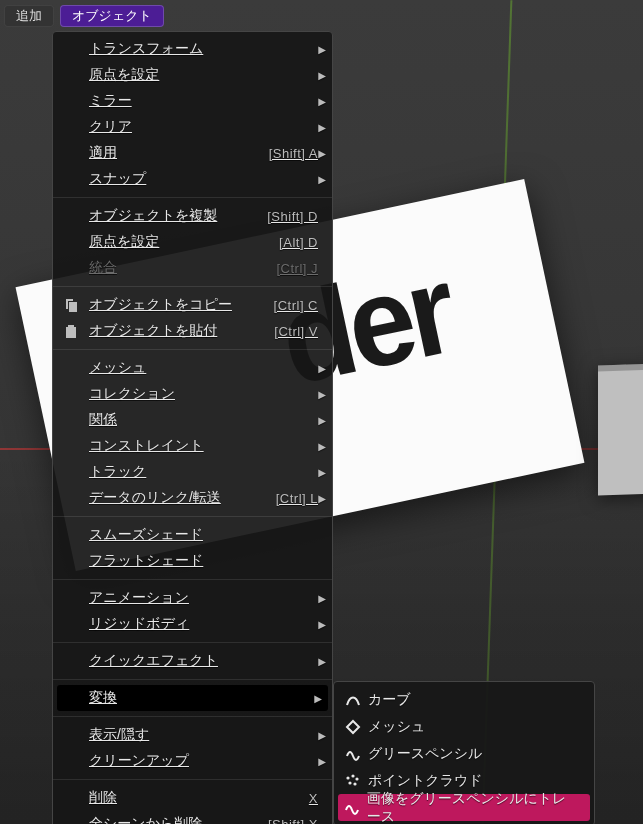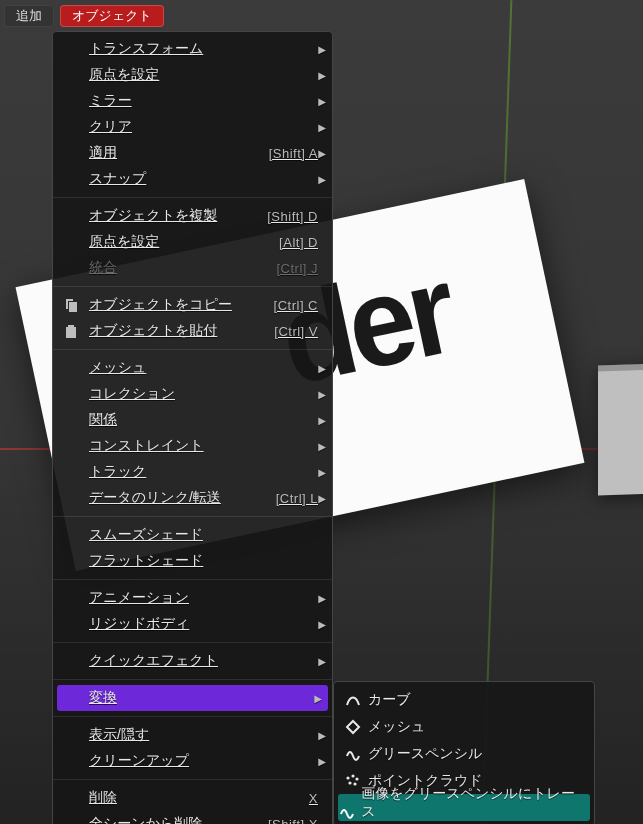--- a/index.html
+++ b/index.html
@@ -53,21 +53,21 @@
   .header {
     position: absolute; left: 4px; top: 5px; display: flex; gap: 6px;
   }
   .hbtn {
     padding: 2px 12px; border-radius: 4px; font-size: 13px;
     background: rgba(50,50,50,.85);
     box-shadow: 0 0 0 1px rgba(255,255,255,.07) inset;
     color: #ddd;
   }
   .hbtn.active {
-    background: #b91c1c;
+    background: #4c1d95;
     color: #fff;
     box-shadow: 0 0 0 1px rgba(255,255,255,.2) inset;
   }
   
   .menu {
     position: absolute; left: 52px; top: 31px; width: 281px;
     background: rgba(23,23,23,.93);
     border: 1px solid #454545;
     border-radius: 4px;
     padding: 4px 0;
@@ -77,21 +77,21 @@
     display: flex; align-items: center;
     height: 26px;
     padding: 0 10px 0 36px;
     position: relative;
     color: #e8e8e8;
     text-shadow: 0 1px 1px rgba(0,0,0,.6);
     text-decoration: underline;
   }
   .mi.disabled { color: #6c6c6c; }
   .mi.hover {
-    background: #6d28d9;
+    background: #000000;
     margin: 0 4px; border-radius: 3px;
     padding-left: 32px; padding-right: 6px;
   }
   .mi .lbl { flex: 1; white-space: nowrap; }
   .mi .sc {
     font-size: 13px; color: #bbb; margin-left: auto; padding-right: 4px;
     letter-spacing: .5px;
   }
   .mi.disabled .sc { color: #6c6c6c; text-align: right; }
   .mi .arrow {
@@ -113,21 +113,21 @@
   }
   .si {
     display: flex; align-items: center;
     height: 27px;
     padding: 0 10px 0 10px;
     gap: 6px;
     color: #e8e8e8;
     text-shadow: 0 1px 1px rgba(0,0,0,.6);
   }
   .si.hover {
-    background: #0f766e; margin: 0 4px; border-radius: 3px; padding-left: 0; align-items: flex-end;
+    background: #be185d; margin: 0 4px; border-radius: 3px; padding-left: 6px;
   }
   .si .ic { width: 18px; height: 18px; display:flex; align-items:center; justify-content:center; }
   svg { display:block; }
 </style>
 </head>
 <body>
 
 <div class="viewport">
   <div class="floor"></div>
   <div class="axis-red"></div>

